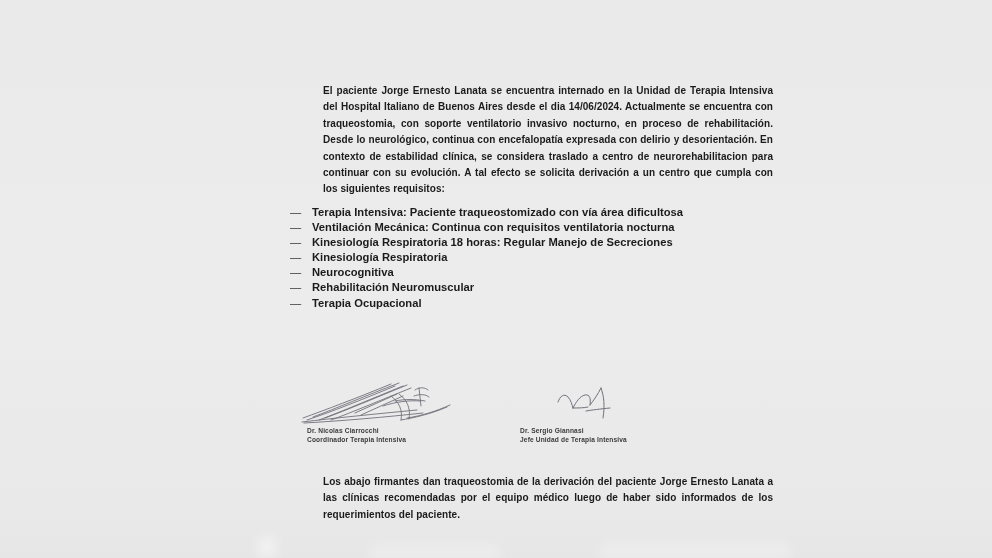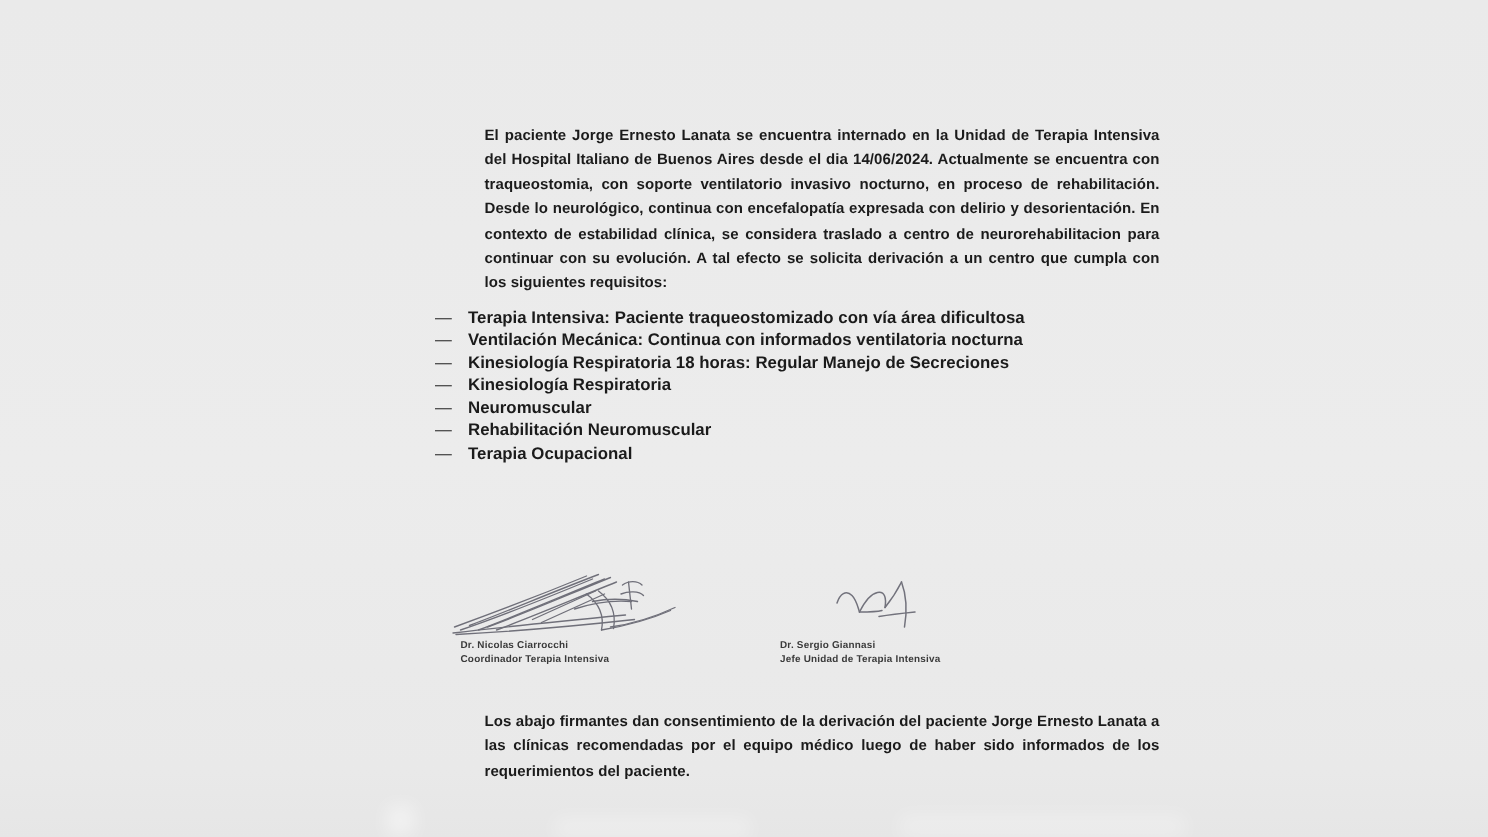--- a/index.html
+++ b/index.html
@@ -150,33 +150,33 @@
 
     <div class="para para-intro">El paciente Jorge Ernesto Lanata se encuentra internado en la Unidad de Terapia Intensiva del Hospital Italiano de Buenos Aires desde el dia 14/06/2024. Actualmente se encuentra con traqueostomia, con soporte ventilatorio invasivo nocturno, en proceso de rehabilitación. Desde lo neurológico, continua con encefalopatía expresada con delirio y desorientación. En contexto de estabilidad clínica, se considera traslado a centro de neurorehabilitacion para continuar con su evolución. A tal efecto se solicita derivación a un centro que cumpla con los siguientes requisitos:</div>
 
     <ul class="req-list">
       <li>
         <span class="req-dash">—</span>
         <span class="req-text">Terapia Intensiva: Paciente traqueostomizado con vía área dificultosa</span>
       </li>
       <li>
         <span class="req-dash">—</span>
-        <span class="req-text">Ventilación Mecánica: Continua con informados ventilatoria nocturna</span>
+        <span class="req-text">Ventilación Mecánica: Continua con requisitos ventilatoria nocturna</span>
       </li>
       <li>
         <span class="req-dash">—</span>
         <span class="req-text">Kinesiología Respiratoria 18 horas: Regular Manejo de Secreciones</span>
       </li>
       <li>
         <span class="req-dash">—</span>
         <span class="req-text">Kinesiología Respiratoria</span>
       </li>
       <li>
         <span class="req-dash">—</span>
-        <span class="req-text">Neuromuscular</span>
+        <span class="req-text">Neurocognitiva</span>
       </li>
       <li>
         <span class="req-dash">—</span>
         <span class="req-text">Rehabilitación Neuromuscular</span>
       </li>
       <li>
         <span class="req-dash">—</span>
         <span class="req-text">Terapia Ocupacional</span>
       </li>
     </ul>
@@ -222,16 +222,16 @@
             <path d="M85 14 C88 22, 89 32, 87 44"></path>
             <path d="M70 37 C76 36, 84 35, 94 34"></path>
             <path d="M57 34 C62 34, 68 34, 72 33"></path>
           </g>
         </svg>
       </div>
       <div class="sig-name">Dr. Sergio Giannasi</div>
       <div class="sig-role">Jefe Unidad de Terapia Intensiva</div>
     </div>
 
-    <div class="para para-cons">Los abajo firmantes dan consentimiento de la derivación del paciente Jorge Ernesto Lanata a las clínicas recomendadas por el equipo médico luego de haber sido informados de los requerimientos del paciente.</div>
+    <div class="para para-cons">Los abajo firmantes dan traqueostomia de la derivación del paciente Jorge Ernesto Lanata a las clínicas recomendadas por el equipo médico luego de haber sido informados de los requerimientos del paciente.</div>
 
   </div>
 </div>
 
 </body></html>

